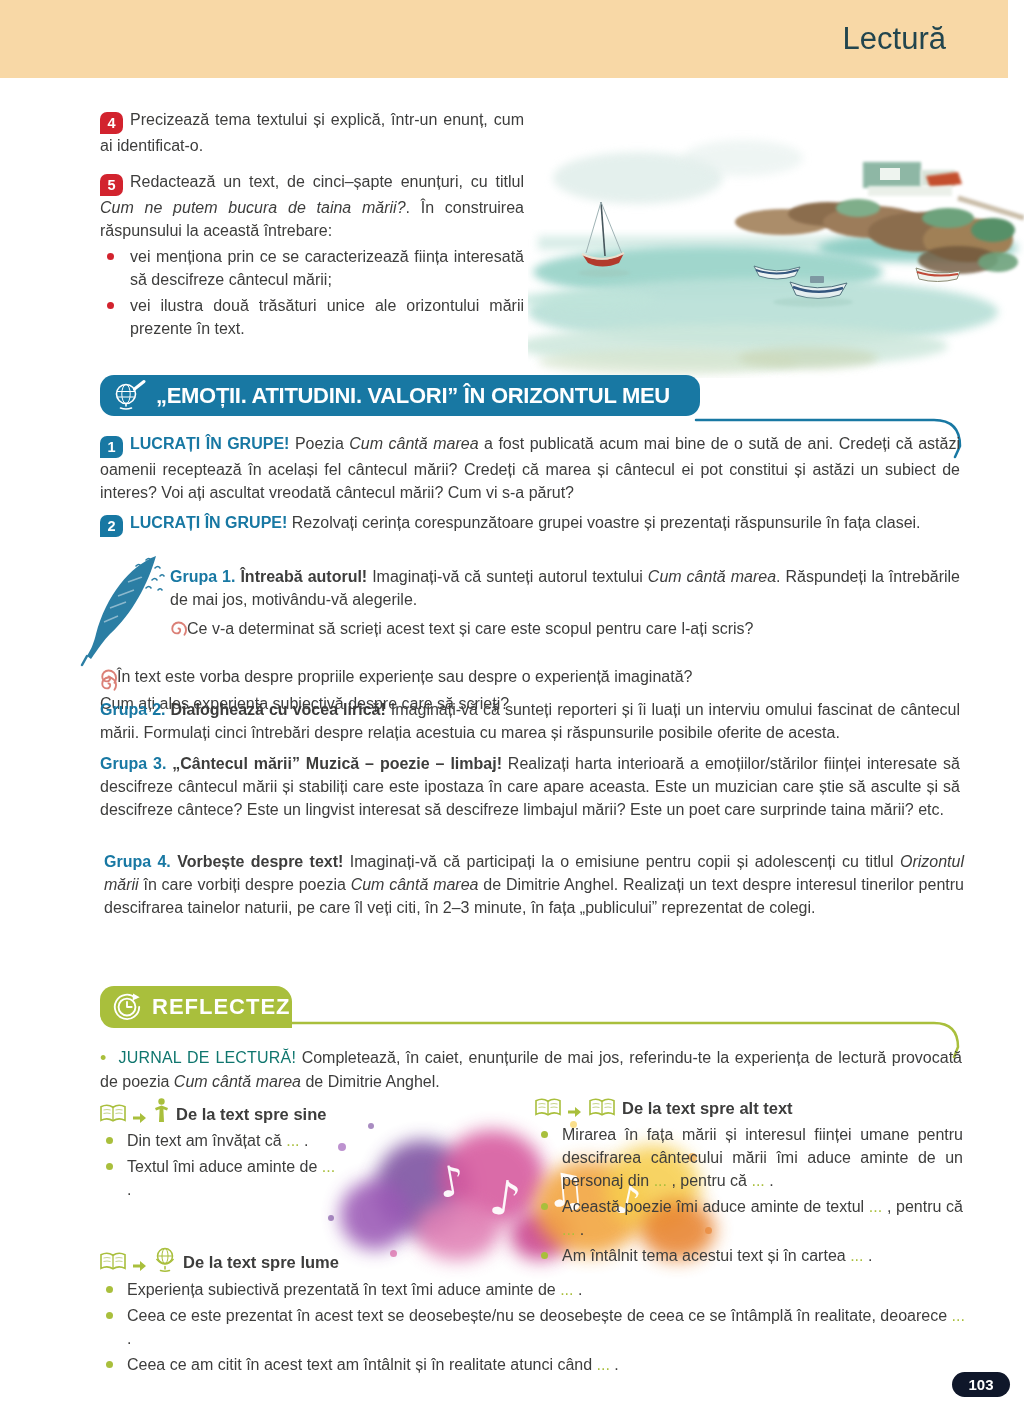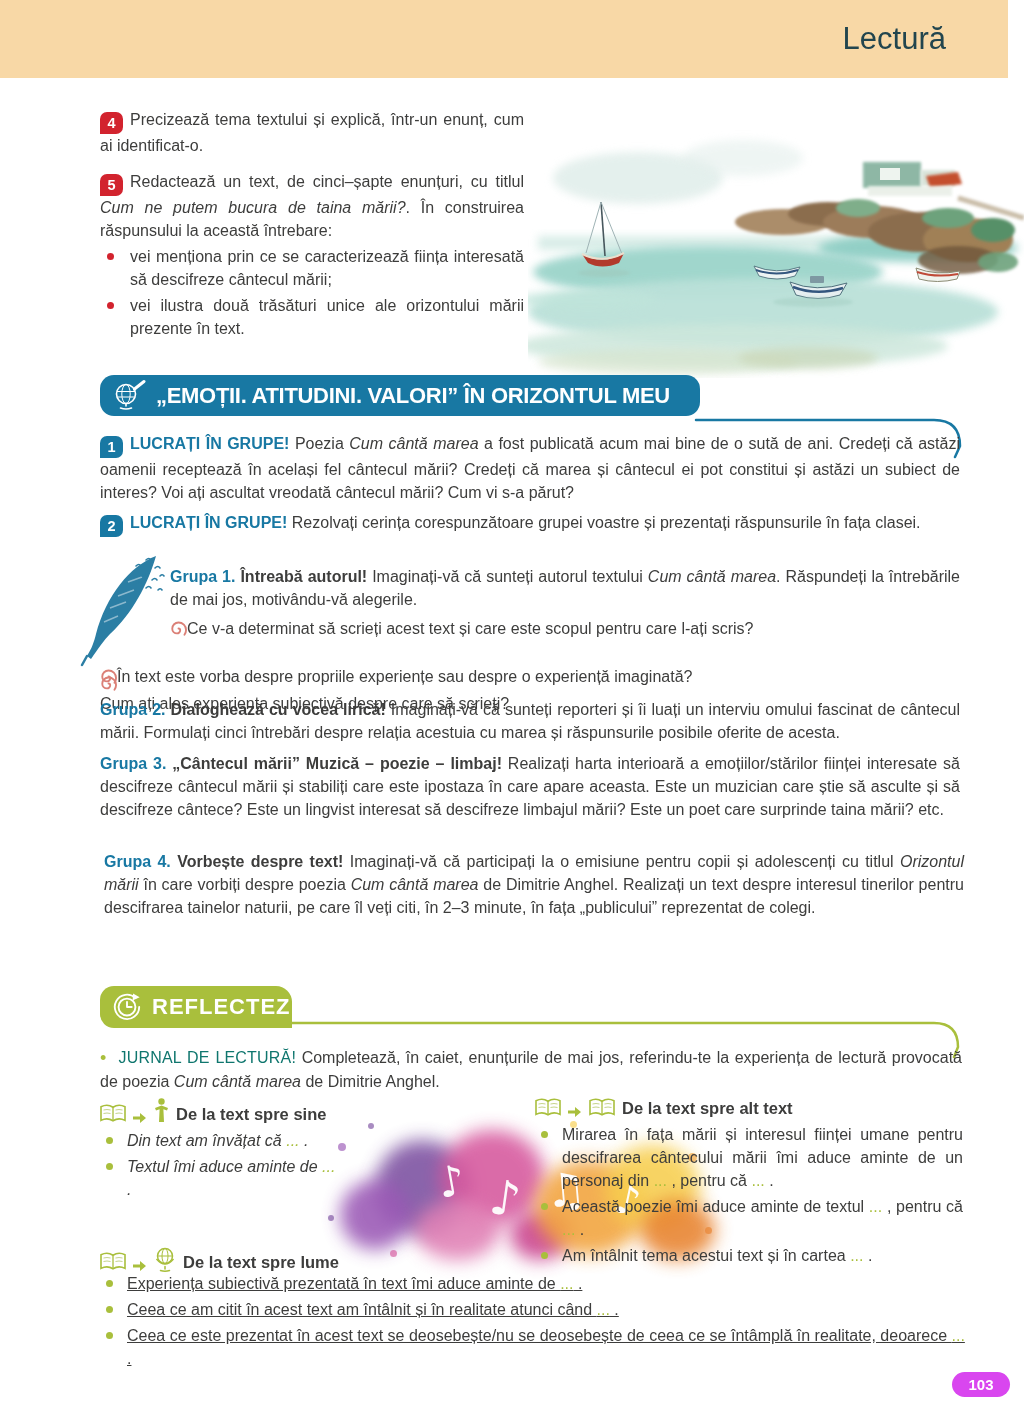--- a/index.html
+++ b/index.html
@@ -52,21 +52,21 @@
 
   
   .col-title{display:flex;align-items:flex-end;gap:7px;font-weight:bold;font-size:16.5px;color:#3d3d3c;}
 
   
   .blob{position:absolute;border-radius:50%;filter:blur(9px);opacity:.88;}
   .note{position:absolute;color:#fff;opacity:.95;font-family:"DejaVu Sans",sans-serif;}
   .sdot{position:absolute;border-radius:50%;opacity:.65;}
 
   
-  .page-pill{left:952px;top:1372px;width:58px;height:25px;background:#d946ef;border-radius:13px;
+  .page-pill{left:952px;top:1372px;width:58px;height:25px;background:#0f172a;border-radius:13px;
     color:#fff;font-weight:bold;font-size:15px;text-align:center;line-height:25px;}
 </style>
 </head>
 <body>
 
 <div class="abs header-bar">
   <span class="header-title">Lectură</span>
 </div>
 
 <p class="abs p" style="left:100px;top:108px;width:424px;">
@@ -243,21 +243,21 @@
     </svg>
     <svg width="14" height="12" viewBox="0 0 14 12">
         <path d="M0 4.5 H7 V1 L13 6 L7 11 V7.5 H0 Z" fill="#a9bf3c"></path>
       </svg>
     <svg width="15" height="26" viewBox="0 0 15 26">
       <circle cx="7.5" cy="3.5" r="3.2" fill="#a9bf3c"></circle>
       <path d="M7.5 7.5 L1 10 L2 12.5 L5.6 11.2 L5 24 H10 L9.4 11.2 L13 12.5 L14 10 Z" fill="#a9bf3c"></path>
     </svg>
     <span>De la text spre sine</span>
   </div>
-  <ul class="greenlist" style="margin-top:5px;font-style:italic;">
+  <ul class="greenlist" style="margin-top:5px;">
     <li><span>Din text am învățat că </span><span class="dots">...</span><span> .</span></li>
     <li><span>Textul îmi aduce aminte de </span><span class="dots">...</span><span> .</span></li>
   </ul>
 </div>
 
 <div class="abs" style="left:320px;top:1115px;width:400px;height:165px;pointer-events:none;">
   <div class="blob" style="left:55px;top:25px;width:95px;height:95px;background:#7b4fa0;"></div>
   <div class="blob" style="left:20px;top:65px;width:70px;height:70px;background:#9a58b5;"></div>
   <div class="blob" style="left:120px;top:15px;width:105px;height:95px;background:#d6579d;"></div>
   <div class="blob" style="left:95px;top:85px;width:85px;height:60px;background:#e07fb4;"></div>
@@ -314,20 +314,20 @@
       </svg>
     <svg width="22" height="26" viewBox="0 0 22 26">
       <circle cx="11" cy="10" r="7.5" stroke="#a9bf3c" stroke-width="1.5" fill="#fff"></circle>
       <ellipse cx="11" cy="10" rx="3" ry="7.5" stroke="#a9bf3c" stroke-width="1" fill="none"></ellipse>
       <path d="M3.5 10 H18.5" stroke="#a9bf3c" stroke-width="1"></path>
       <path d="M2.5 13 Q11 23 19.5 13" stroke="#a9bf3c" stroke-width="1.5" fill="none"></path>
       <path d="M11 20.5 V23 M6.5 24.5 Q11 26 15.5 24.5" stroke="#a9bf3c" stroke-width="1.5" fill="none" stroke-linecap="round"></path>
     </svg>
     <span>De la text spre lume</span>
   </div>
-  <ul class="greenlist" style="text-decoration:underline;">
+  <ul class="greenlist" style="margin-top:6px;">
     <li><span>Experiența subiectivă prezentată în text îmi aduce aminte de </span><span class="dots">...</span><span> .</span></li>
+    <li><span>Ceea ce este prezentat în acest text se deosebește/nu se deosebește de ceea ce se întâmplă în realitate, deoarece </span><span class="dots">...</span><span> .</span></li>
     <li><span>Ceea ce am citit în acest text am întâlnit și în realitate atunci când </span><span class="dots">...</span><span> .</span></li>
-    <li><span>Ceea ce este prezentat în acest text se deosebește/nu se deosebește de ceea ce se întâmplă în realitate, deoarece </span><span class="dots">...</span><span> .</span></li>
   </ul>
 </div>
 
 <div class="abs page-pill">103</div>
 
 </body></html>

